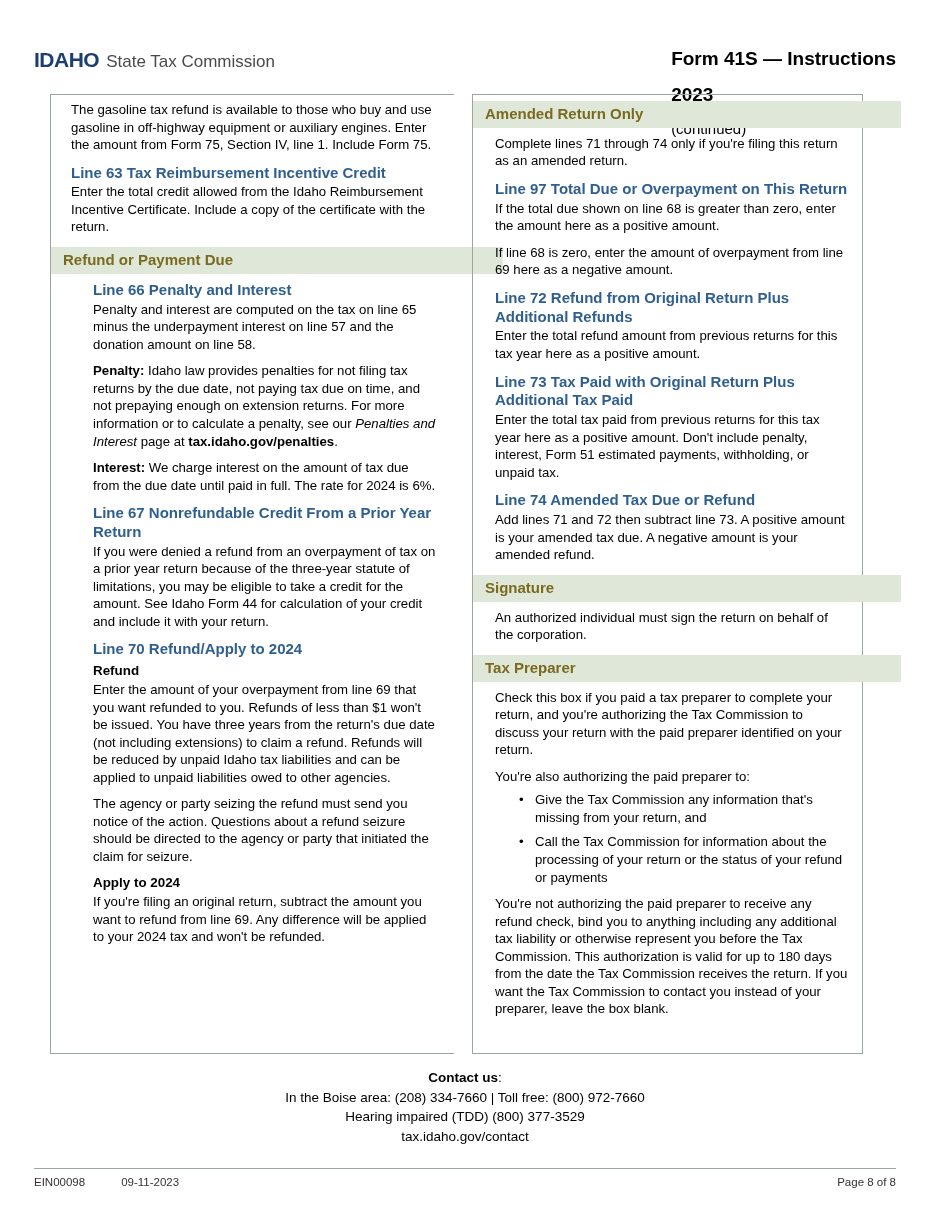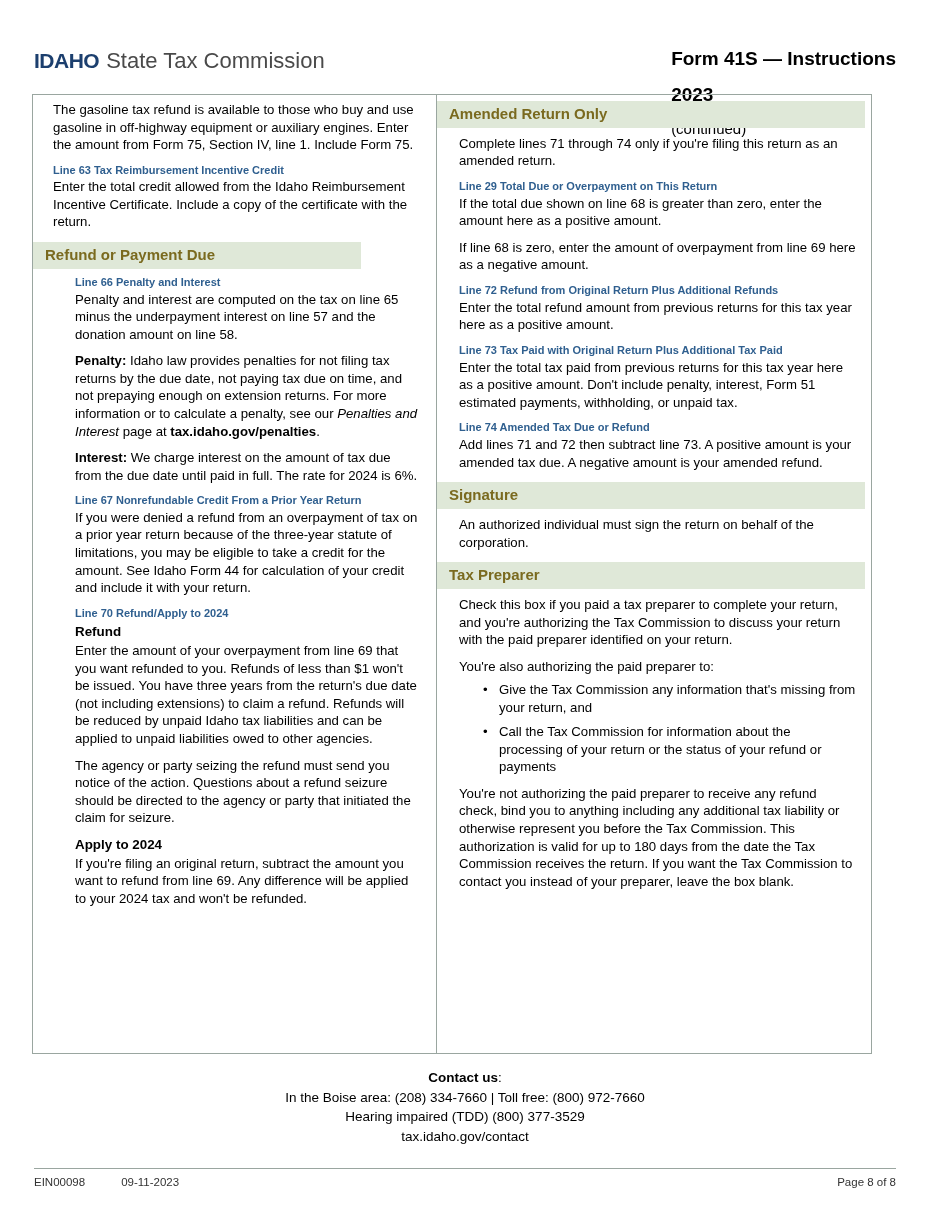--- a/index.html
+++ b/index.html
@@ -39,21 +39,21 @@
     white-space: nowrap;
   }
   .brand-idaho {
     font-size: 21px;
     font-weight: bold;
     color: #1c3f6e;
     letter-spacing: -0.5px;
     font-family: "Liberation Sans", sans-serif;
   }
   .brand-rest {
-    font-size: 22px;
+    font-size: 17px;
     color: #4a4a4a;
     font-weight: normal;
   }
   .header-right {
     display: flex;
     align-items: baseline;
     gap: 14px;
     white-space: nowrap;
     flex-direction: column;
   }
@@ -76,64 +76,65 @@
   .columns {
     display: flex;
     margin-top: 10px;
     height: 960px;
   }
   .col {
     width: 404px;
     box-sizing: border-box;
     font-size: 13.2px;
     line-height: 1.33;
+    margin-left: 18px;
   }
   .col-left {
     border-left: 1px solid #9aa6a0;
     border-top: 1px solid #9aa6a0;
     border-bottom: 1px solid #9aa6a0;
     padding: 6px 16px 6px 20px;
   }
   .col-right {
     border-left: 1px solid #9aa6a0;
     border-top: 1px solid #9aa6a0;
     border-bottom: 1px solid #9aa6a0;
     border-right: 1px solid #9aa6a0;
     padding: 6px 14px 6px 0px;
-    width: 436px;
+    width: 391px;
   }
 
   p {
     margin: 0 0 9px 0;
   }
   .p-tight { margin-bottom: 6px; }
 
   .section-band {
     background: #dfe8d8;
     color: #7a6a1f;
     font-size: 15px;
     font-weight: bold;
     padding: 3px 0 4px 12px;
     margin: 11px 0 7px -20px;
-    width: 328px;
+    width: 452px;
     box-sizing: border-box;
   }
   .col-right .section-band {
     margin-left: 0px;
     width: 428px;
     padding-left: 12px;
   }
   .section-band.first {
     margin-top: 0;
   }
 
   .line-head {
     color: #2f5f8f;
     font-weight: bold;
-    font-size: 11px;
+    font-size: 15px;
     margin: 10px 0 1px 0;
     line-height: 1.25;
   }
   .line-head.first { margin-top: 2px; }
   .sub-head {
     font-weight: bold;
     font-size: 13.4px;
     margin: 3px 0 1px 0;
   }
   .bold { font-weight: bold; }
@@ -236,21 +237,21 @@
 
     </div>
 
     <div class="col col-right">
 
       <div class="section-band first">Amended Return Only</div>
 
       <div class="indent">
         <p>Complete lines 71 through 74 only if you're filing this return as an amended return.</p>
 
-        <div class="line-head">Line 29 Total Due or Overpayment on This Return</div>
+        <div class="line-head">Line 97 Total Due or Overpayment on This Return</div>
         <p>If the total due shown on line 68 is greater than zero, enter the amount here as a positive amount.</p>
         <p>If line 68 is zero, enter the amount of overpayment from line 69 here as a negative amount.</p>
 
         <div class="line-head">Line 72 Refund from Original Return Plus Additional Refunds</div>
         <p>Enter the total refund amount from previous returns for this tax year here as a positive amount.</p>
 
         <div class="line-head">Line 73 Tax Paid with Original Return Plus Additional Tax Paid</div>
         <p>Enter the total tax paid from previous returns for this tax year here as a positive amount. Don't include penalty, interest, Form 51 estimated payments, withholding, or unpaid tax.</p>
 
         <div class="line-head">Line 74 Amended Tax Due or Refund</div>

